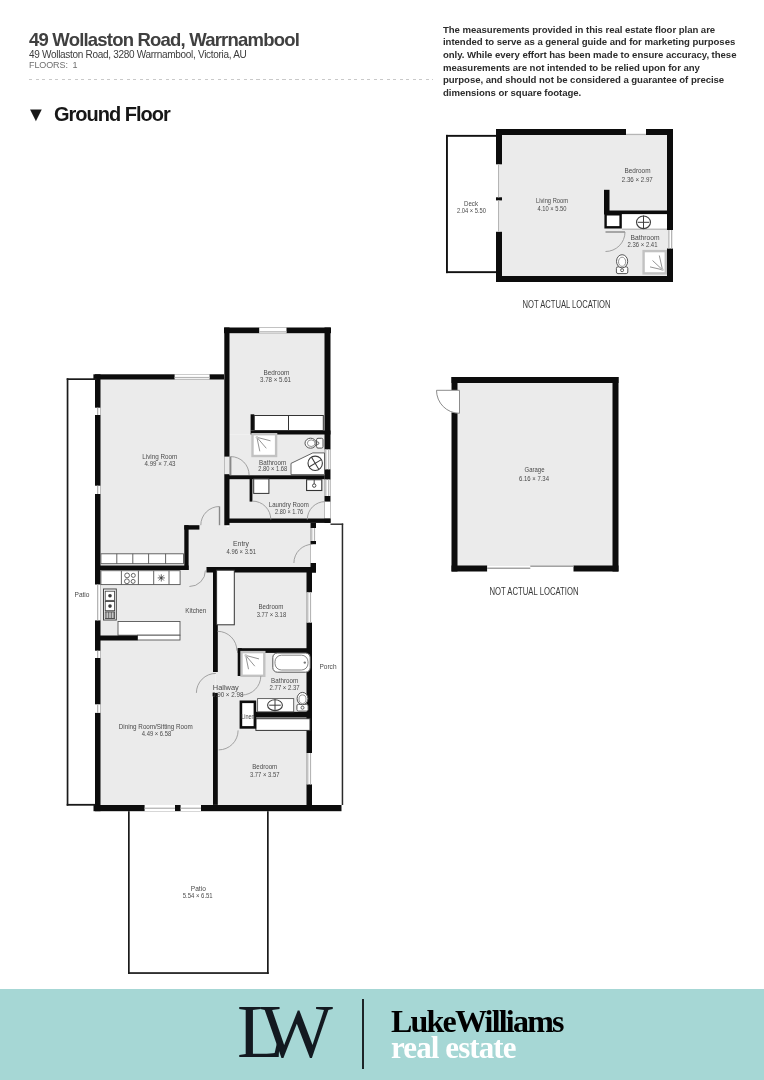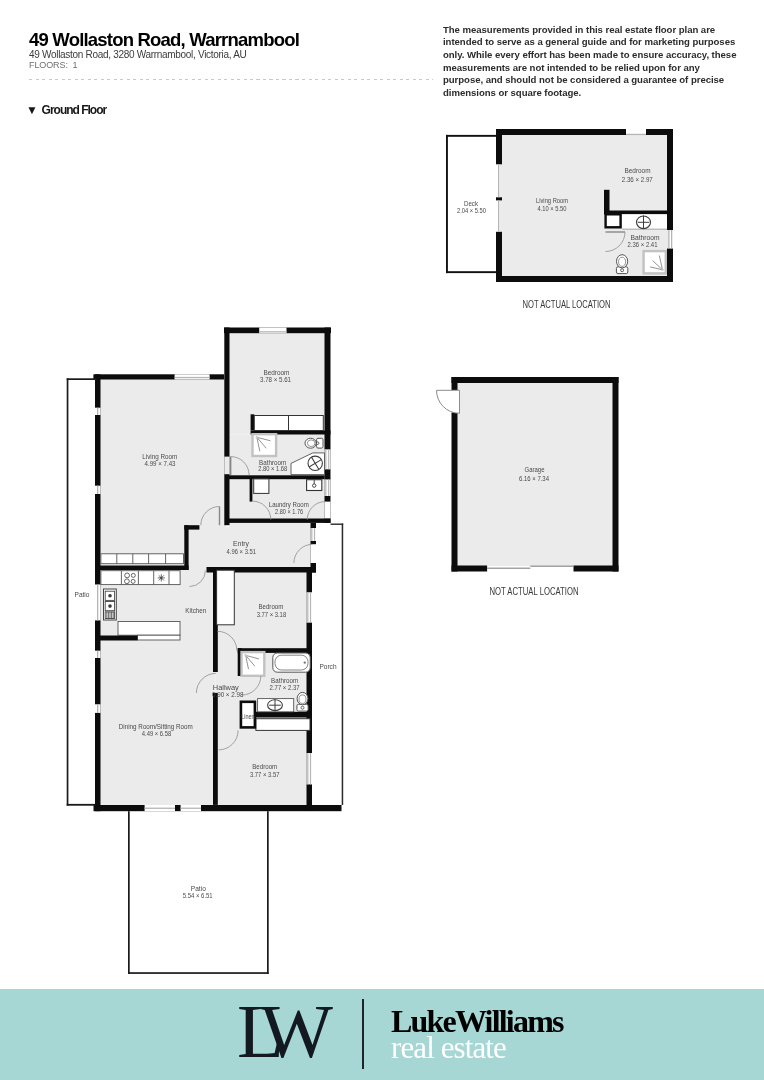--- a/index.html
+++ b/index.html
@@ -4,29 +4,29 @@
 <style>
   html,body{margin:0;padding:0;}
   body{width:764px;height:1080px;position:relative;overflow:hidden;background:#ffffff;
        font-family:"Liberation Sans",sans-serif;}
   .abs{position:absolute;}
   svg text{font-family:"Liberation Sans",sans-serif;}
 </style>
 </head>
 <body>
 
-<div class="abs" style="left:29px;top:28.5px;font-size:18.5px;font-weight:bold;color:#000000;letter-spacing:-0.8px;">49 Wollaston Road, Warrnambool</div>
+<div class="abs" style="left:29px;top:28.5px;font-size:18.5px;font-weight:bold;color:#404040;letter-spacing:-0.8px;">49 Wollaston Road, Warrnambool</div>
 
 <div class="abs" style="left:29px;top:49px;font-size:10px;color:#3c3c3c;letter-spacing:-0.3px;">49 Wollaston Road, 3280 Warrnambool, Victoria, AU</div>
 
 <div class="abs" style="left:29px;top:59.5px;font-size:9px;font-weight:normal;color:#6f6f6f;letter-spacing:-0.1px;">FLOORS:&nbsp; 1</div>
 
 <div class="abs" style="left:29px;top:79px;width:404px;height:1.4px;background:repeating-linear-gradient(90deg,#c9c9c9 0 3.2px,rgba(0,0,0,0) 3.2px 6.5px);"></div>
 
-<div class="abs" style="left:26px;top:102.6px;font-size:12px;font-weight:bold;color:#171717;letter-spacing:-1px;">▼&nbsp; Ground Floor</div>
+<div class="abs" style="left:26px;top:102.6px;font-size:20px;font-weight:bold;color:#171717;letter-spacing:-1px;">▼&nbsp; Ground Floor</div>
 
 <div class="abs" style="left:443px;top:23.6px;width:302px;font-size:9.6px;font-weight:bold;color:#2c2c2c;line-height:12.7px;letter-spacing:-0.05px;">The measurements provided in this real estate floor plan are<br>intended to serve as a general guide and for marketing purposes<br>only. While every effort has been made to ensure accuracy, these<br>measurements are not intended to be relied upon for any<br>purpose, and should not be considered a guarantee of precise<br>dimensions or square footage.</div>
 
 <svg class="abs" style="left:0;top:0;" width="764" height="1080" viewBox="0 0 764 1080">
 
 <rect x="500" y="134" width="168" height="143" fill="#ebebeb"></rect>
 
 <g>
       <rect x="446.5" y="135.5" width="52.5" height="136.5" fill="#ffffff"></rect>
 <rect x="446" y="134.9" width="56" height="1.9" fill="#111"></rect>
@@ -470,13 +470,13 @@
 </svg>
 
 <div class="abs" style="left:0;top:989px;width:764px;height:91px;background:#a6d7d5;"></div>
 
 <div class="abs" style="left:237px;top:987px;font-family:'Liberation Serif',serif;font-weight:normal;font-size:77px;color:#131920;letter-spacing:-18px;">LW</div>
 
 <div class="abs" style="left:362px;top:999px;width:2px;height:70px;background:#1d2427;"></div>
 
 <div class="abs" style="left:391px;top:1003px;font-family:'Liberation Serif',serif;font-weight:bold;font-size:32px;color:#000000;letter-spacing:-1.8px;">LukeWilliams</div>
 
-<div class="abs" style="left:391px;top:1029.5px;font-family:'Liberation Serif',serif;font-weight:normal;font-size:31px;color:#ffffff;letter-spacing:-0.9px;text-align:center;">real estate</div>
+<div class="abs" style="left:391px;top:1029.5px;font-family:'Liberation Serif',serif;font-weight:bold;font-size:31px;color:#ffffff;letter-spacing:-0.9px;text-align:center;">real estate</div>
 
 </body></html>

